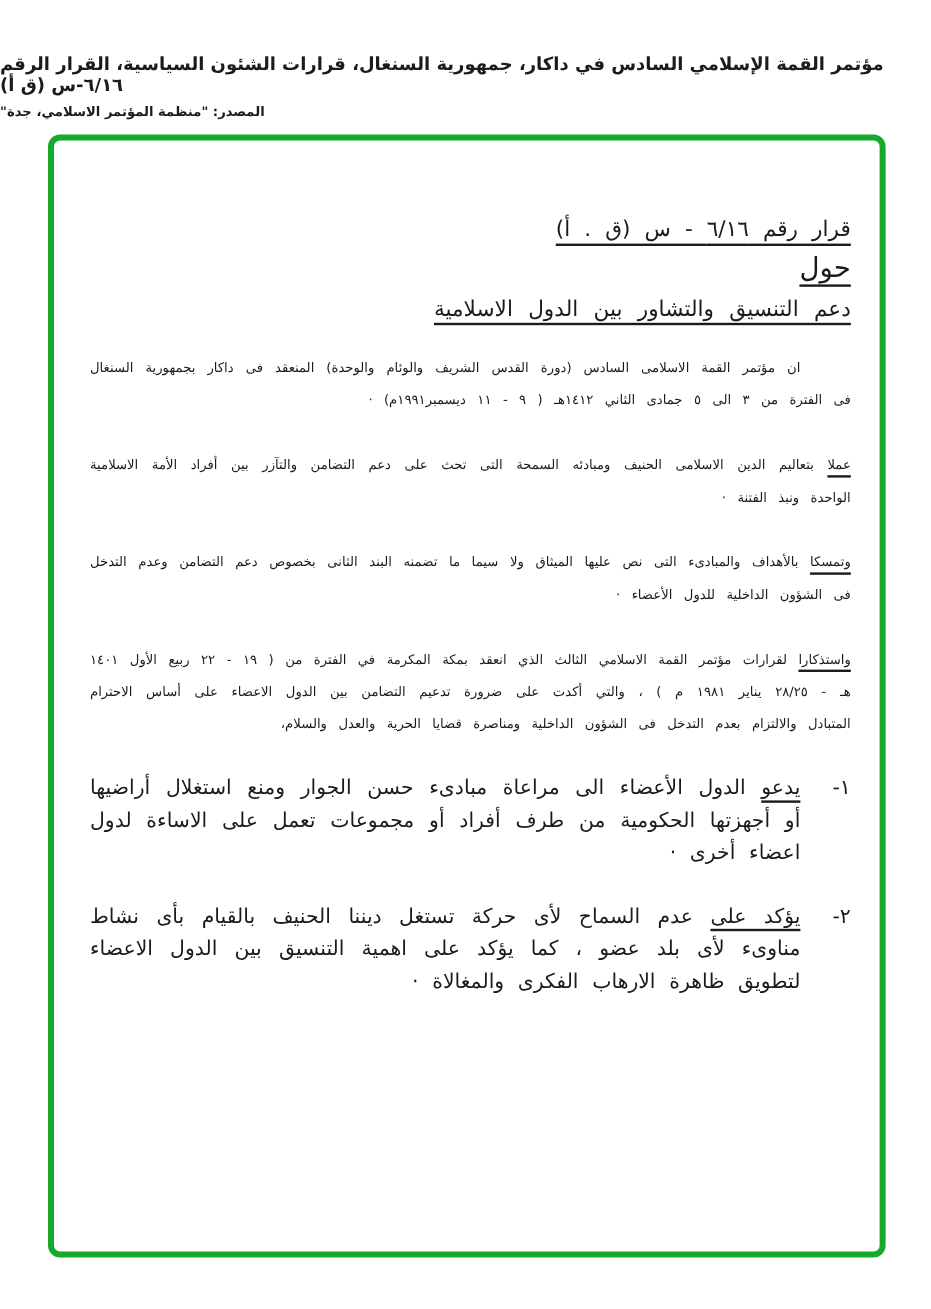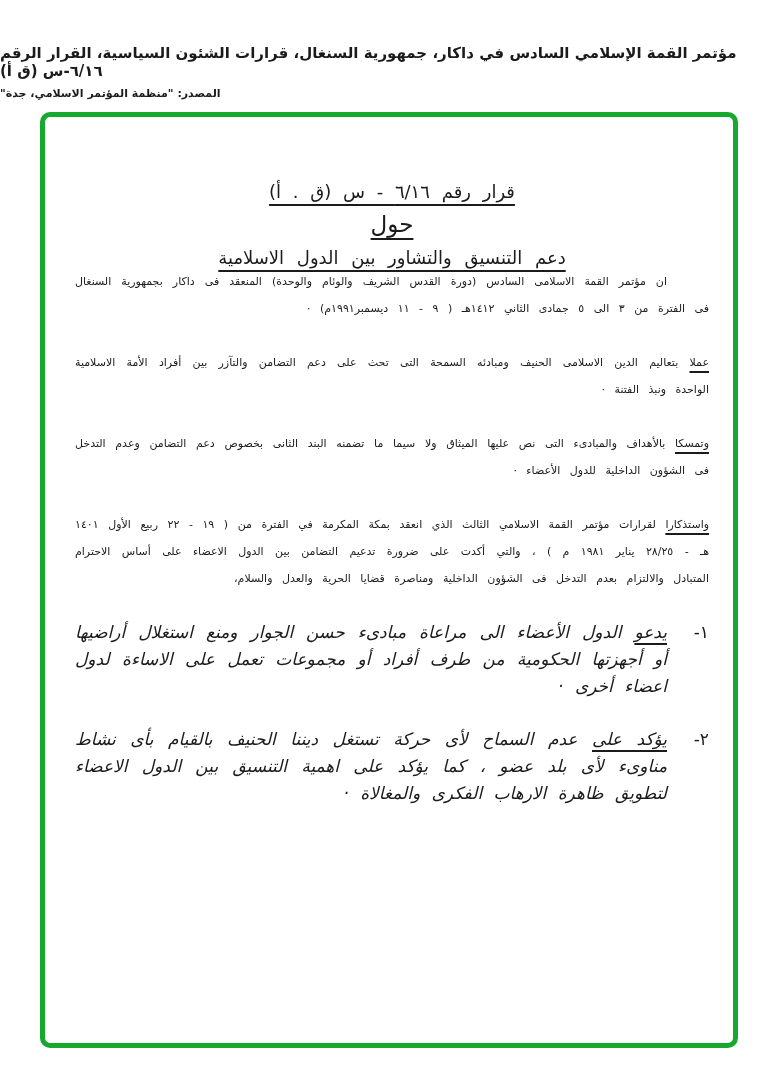--- a/index.html
+++ b/index.html
@@ -43,21 +43,22 @@
     height: 936px;
     box-sizing: border-box;
     border: 5px solid #17a92e;
     border-radius: 10px;
     padding: 64px 24px 0 30px;
     direction: rtl;
     background: #ffffff;
   }
   
   .doc-title {
-    text-align: center;
+    text-align: right;
+    margin-bottom: 25px;
   }
   .t {
     text-decoration: underline;
     text-underline-offset: 6px;
     text-decoration-thickness: 1.5px;
   }
   .t1 {
     font-size: 18px;
     word-spacing: 6px;
     margin-bottom: 9px;
@@ -95,21 +96,20 @@
   }
   .item .num {
     flex: 0 0 auto;
     width: 42px;
   }
   .item .itext {
     flex: 1;
     text-align: justify;
     word-spacing: 6px;
     margin: 0;
-    font-style: italic;
   }
 </style>
 </head>
 <body style="color: rgb(27, 27, 27); background: rgb(255, 255, 255);">
 
 <header class="page-header">
   <div class="ph1">مؤتمر القمة الإسلامي السادس في داكار، جمهورية السنغال، قرارات الشئون السياسية، القرار الرقم ٦/١٦-س (ق أ)</div>
   <div class="ph2">المصدر: "منظمة المؤتمر الاسلامي، جدة"</div>
 </header>
 

